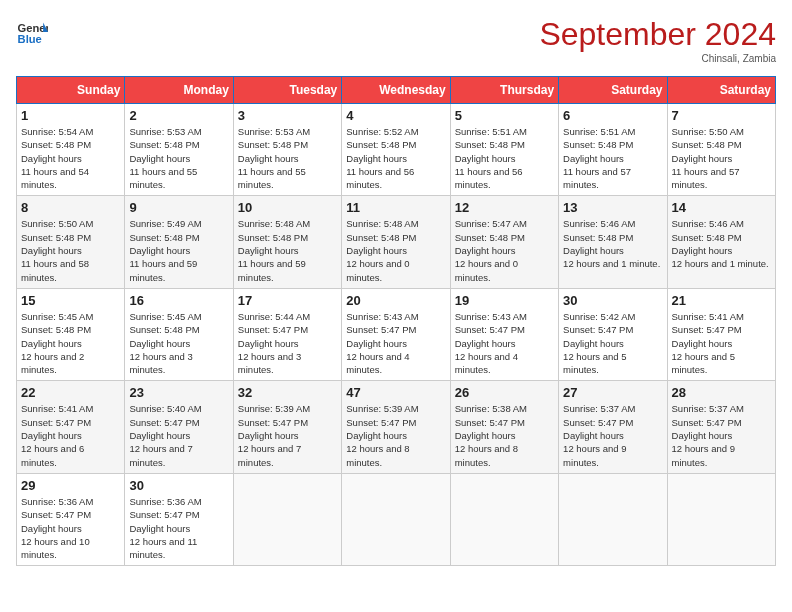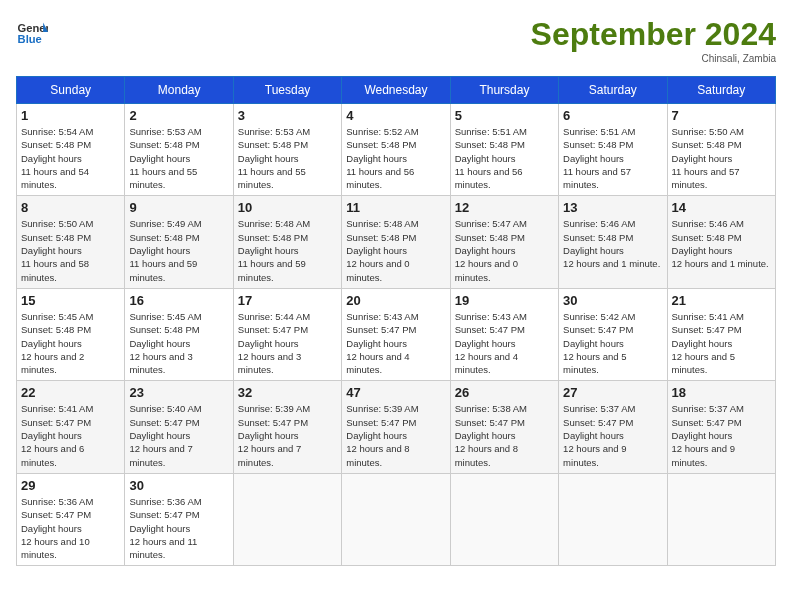--- a/index.html
+++ b/index.html
@@ -23,39 +23,39 @@
     }
     .logo-icon {
       width: 32px;
       height: 32px;
     }
     .title-block {
       text-align: right;
     }
     .month-title {
       font-size: 32px;
-      font-weight: bold;
-      color: #4d7c0f;
+      font-weight: normal;
+      color: #b91c1c;
     }
     .subtitle {
       font-size: 10px;
       color: #555;
     }
     table {
       width: 100%;
       border-collapse: collapse;
       font-size: 10px;
     }
     thead tr th {
-      background-color: #1d4ed8;
+      background-color: #ef4444;
       color: #fff;
       padding: 6px 4px;
-      text-align: center;
+      text-align: right;
       font-size: 12px;
-      font-weight: normal;
+      font-weight: bold;
       border: 1px solid #1a6fc4;
     }
     tbody tr td {
       border: 1px solid #ccc;
       padding: 4px;
       vertical-align: top;
       width: 108px;
       min-height: 70px;
       background: #fff;
     }
@@ -217,21 +217,21 @@
       </td>
         <td>
         <span class="day-num">26</span>
         <span class="day-info">Sunrise: 5:38 AM<br>Sunset: 5:47 PM<br>Daylight hours<br>12 hours and 8 minutes.</span>
       </td>
         <td>
         <span class="day-num">27</span>
         <span class="day-info">Sunrise: 5:37 AM<br>Sunset: 5:47 PM<br>Daylight hours<br>12 hours and 9 minutes.</span>
       </td>
         <td>
-        <span class="day-num">18</span>
+        <span class="day-num">28</span>
         <span class="day-info">Sunrise: 5:37 AM<br>Sunset: 5:47 PM<br>Daylight hours<br>12 hours and 9 minutes.</span>
       </td>
       </tr>
       <tr>
         <td>
         <span class="day-num">29</span>
         <span class="day-info">Sunrise: 5:36 AM<br>Sunset: 5:47 PM<br>Daylight hours<br>12 hours and 10 minutes.</span>
       </td>
         <td>
         <span class="day-num">30</span>

